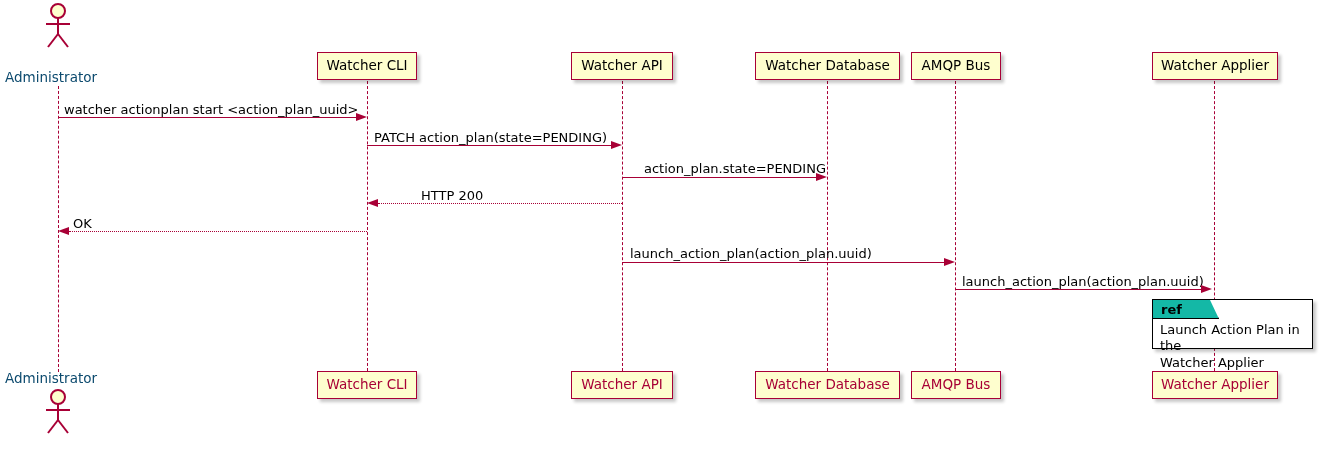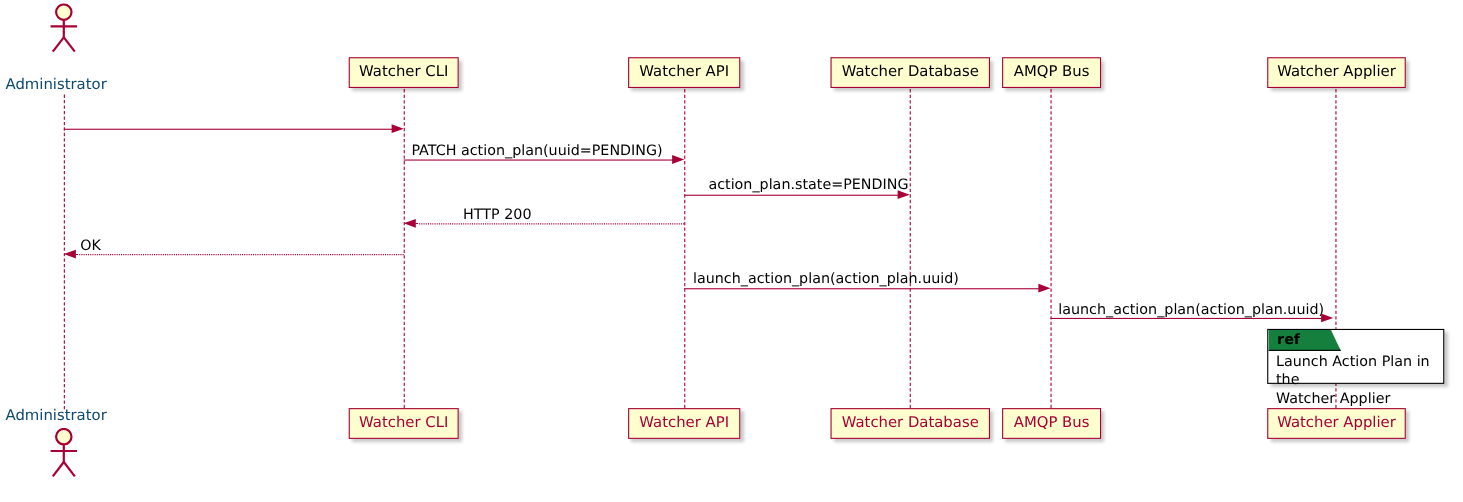--- a/index.html
+++ b/index.html
@@ -98,21 +98,21 @@
     background: #FFFFFF;
     border: 1.5px solid #000000;
     box-shadow: 3px 3px 3px rgba(0,0,0,0.22);
   }
   .ref-tab {
     position: absolute;
     left: 0;
     top: 0;
     height: 19px;
     box-sizing: border-box;
-    background: #15803d;
+    background: #14b8a6;
     border-right: 1.5px solid #000000;
     border-bottom: 1.5px solid #000000;
     padding: 0 9px 0 8px;
     display: flex;
     align-items: center;
     font-size: 13px;
     font-weight: bold;
     color: #000000;
     line-height: 1;
     clip-path: polygon(0 0, calc(100% - 9px) 0, 100% 100%, 0 100%);
@@ -159,24 +159,25 @@
   <div class="participant" style="left:755px; top:52px; width:145px; height:28px;">
     <span>Watcher Database</span>
   </div>
   <div class="participant" style="left:911px; top:52px; width:90px; height:28px;">
     <span>AMQP Bus</span>
   </div>
   <div class="participant" style="left:1152px; top:52px; width:126px; height:28px;">
     <span>Watcher Applier</span>
   </div>
 
+  <div class="msg-label" style="left:64px; top:103px;">watcher actionplan start &lt;action_plan_uuid&gt;</div>
   <div class="msg-line" style="left:58px; top:117px; width:300px;"></div>
   <div class="arrowhead right" style="left:356px; top:112.5px;"></div>
 
-  <div class="msg-label" style="left:374px; top:131px;">PATCH action_plan(uuid=PENDING)</div>
+  <div class="msg-label" style="left:374px; top:131px;">PATCH action_plan(state=PENDING)</div>
   <div class="msg-line" style="left:367px; top:145px; width:246px;"></div>
   <div class="arrowhead right" style="left:611px; top:140.5px;"></div>
 
   <div class="msg-label" style="left:644px; top:162px;">action_plan.state=PENDING</div>
   <div class="msg-line" style="left:622px; top:177px; width:196px;"></div>
   <div class="arrowhead right" style="left:816px; top:172.5px;"></div>
 
   <div class="msg-label" style="left:382px; top:189px;margin-left:39px;">HTTP 200</div>
   <div class="msg-line dashed" style="left:378px; top:203px; width:244px;"></div>
   <div class="arrowhead left" style="left:367px; top:198.5px;"></div>

